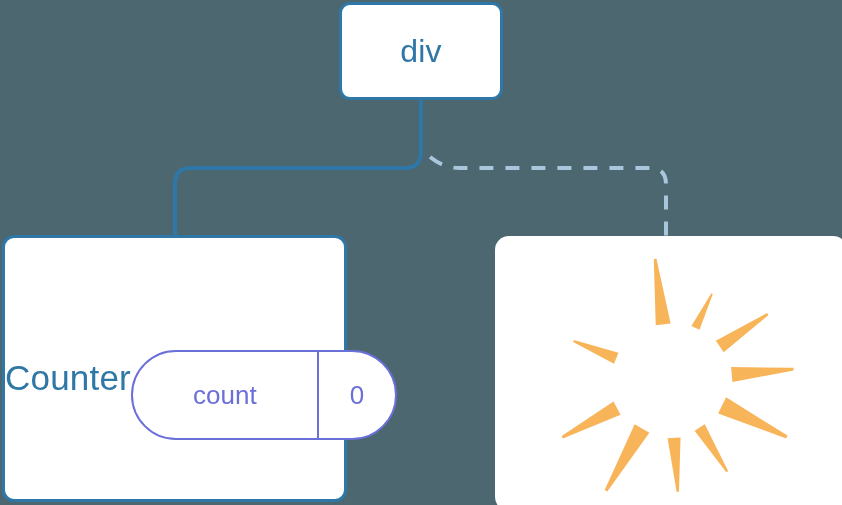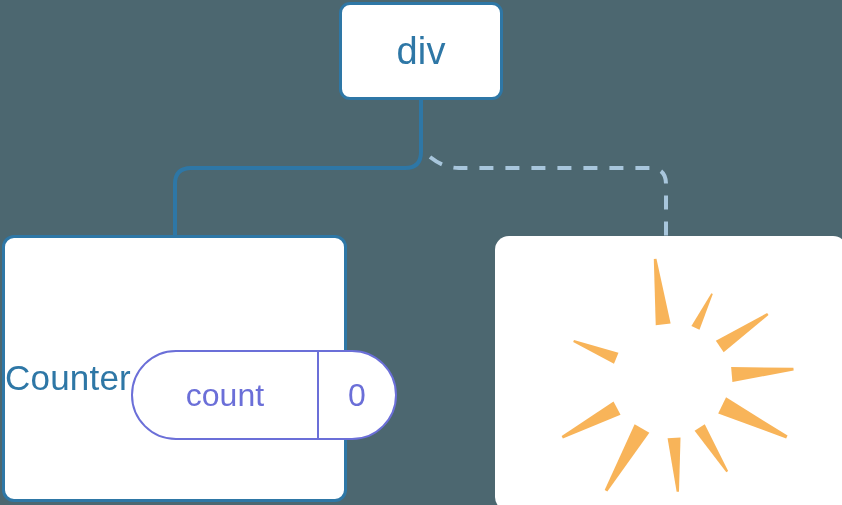--- a/index.html
+++ b/index.html
@@ -47,21 +47,21 @@
     top: 2px;
     width: 164px;
     height: 98px;
     border-radius: 11px;
     display: flex;
     align-items: center;
     justify-content: center;
   }
   #node-root .node-title {
     color: #2e77a6;
-    font-size: 38px;
+    font-size: 32px;
     line-height: 1;
     letter-spacing: 0.2px;
   }
 
   
   #node-counter {
     left: 2px;
     top: 235px;
     width: 345px;
     height: 267px;
@@ -89,21 +89,21 @@
     min-width: 262px;
     overflow: hidden;
     background: #ffffff;
   }
   .state-pill .pill-key,
   .state-pill .pill-value {
     display: flex;
     align-items: center;
     justify-content: center;
     color: #6b6fd8;
-    font-size: 32px;
+    font-size: 26px;
     line-height: 1;
   }
   .state-pill .pill-key {
     flex: 0 0 172px;
     padding: 0 6px;
   }
   .state-pill .pill-divider {
     width: 2px;
     background: #6b6fd8;
     flex: 0 0 2px;

